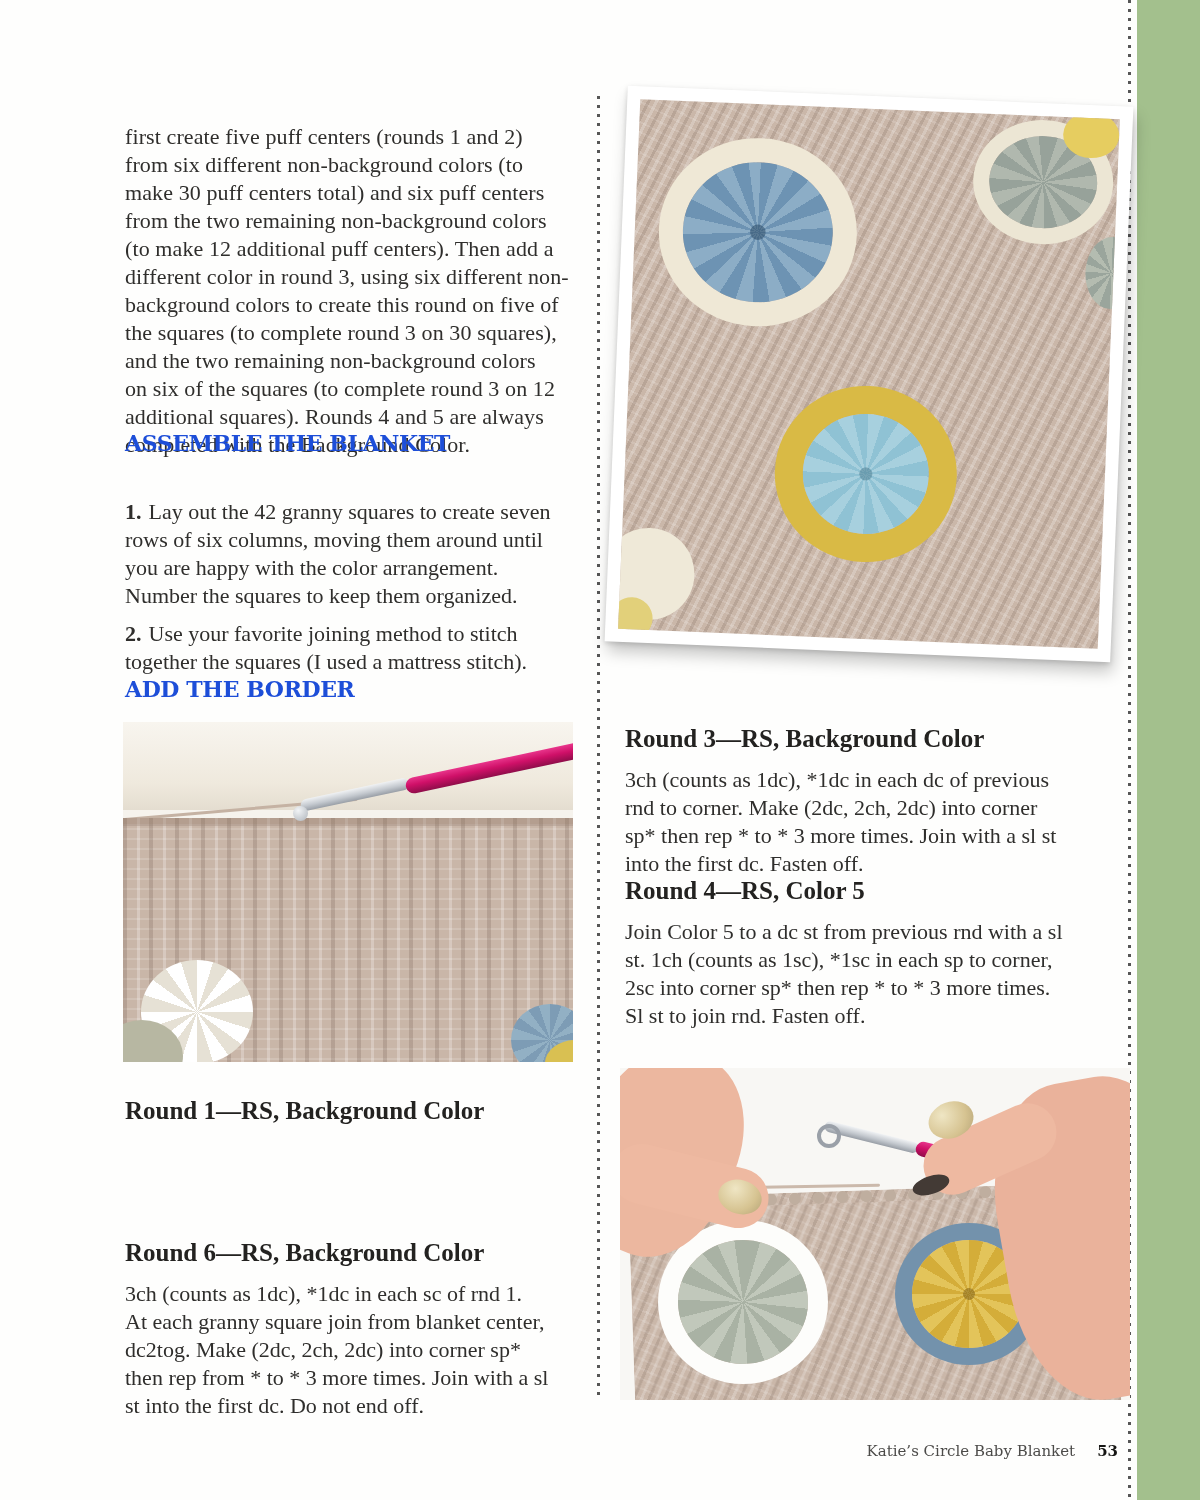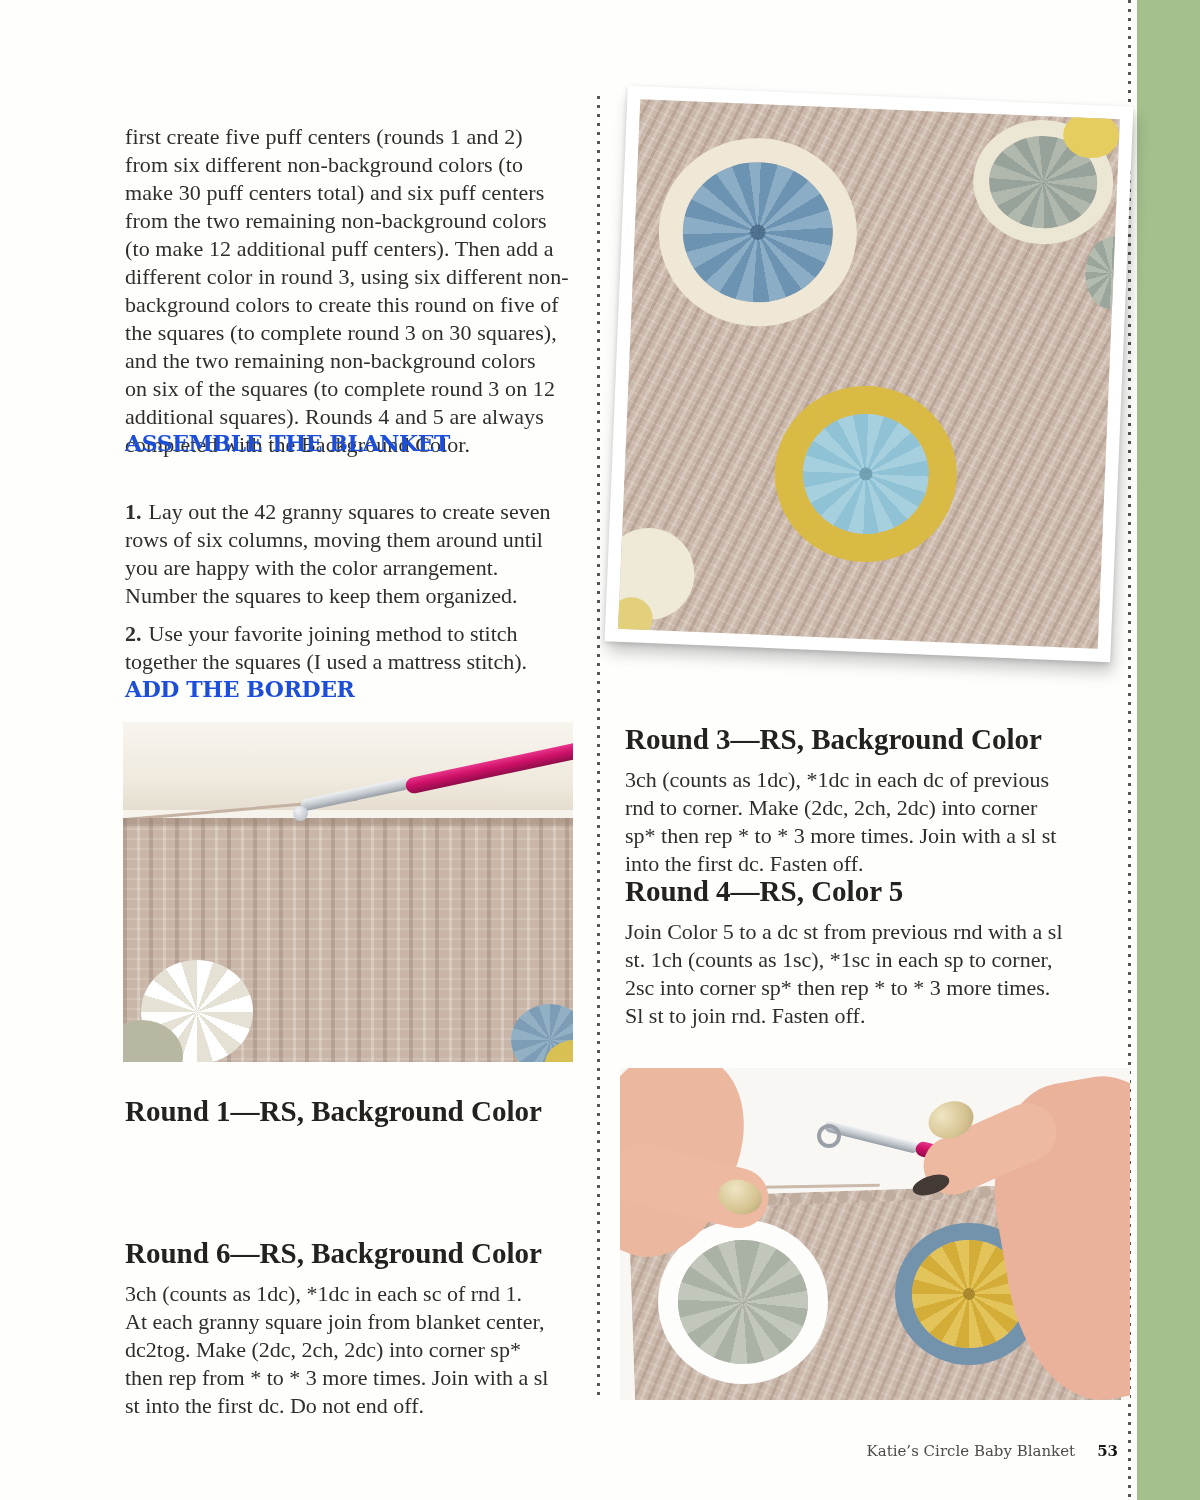--- a/index.html
+++ b/index.html
@@ -17,21 +17,21 @@
   .slab-h{position:absolute;font-family:"DejaVu Serif", serif;font-weight:700;font-size:22px;
           letter-spacing:-0.4px;color:#1d4ed8;white-space:nowrap;}
   #assemble-h{left:125px;top:430px;}
   #border-h{left:125px;top:676px;}
   .step{position:absolute;width:480px;font-size:22px;line-height:28px;}
   #step1{left:125px;top:476px;}
   #step2{left:125px;top:598px;}
   .step-n{font-weight:700;margin-right:7px;}
   .step-t{white-space:pre-line;}
   .round{position:absolute;width:500px;}
-  .round-h{font-weight:700;font-size:29px;line-height:30px;color:#232220;}
+  .round-h{font-weight:700;font-size:25px;line-height:30px;color:#232220;}
   .round-b{white-space:pre-line;font-size:22px;line-height:28px;margin-top:12px;}
   #round1{left:125px;top:1096px;}
   #round2{left:125px;top:1238px;}
   #round3{left:625px;top:724px;}
   #round4{left:625px;top:876px;}
   
   #footer{position:absolute;top:1442px;left:600px;width:518px;text-align:right;
           font-family:"DejaVu Serif", serif;font-size:15px;color:#4c4b49;}
   #footer .pageno{font-weight:700;color:#161614;margin-left:22px;}
   

